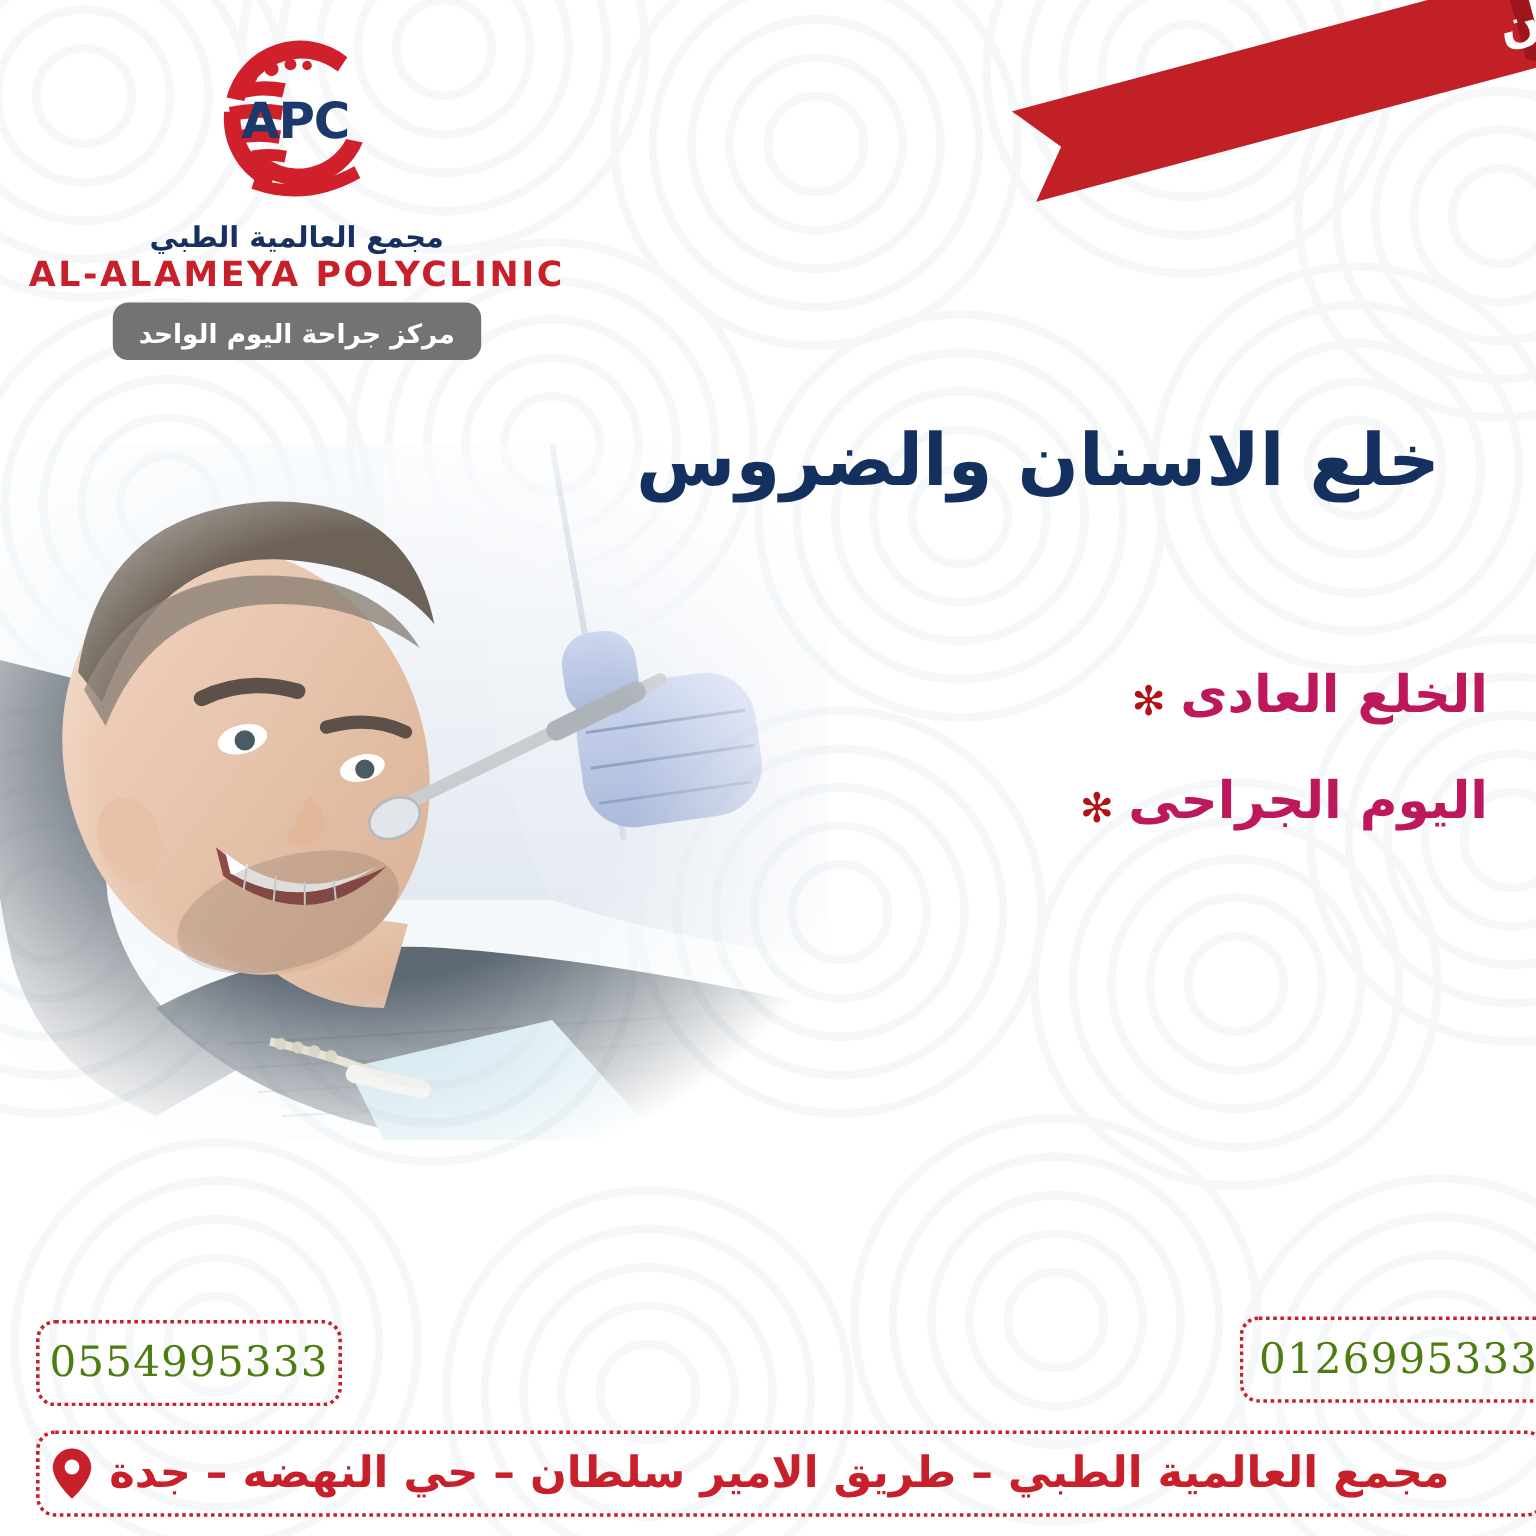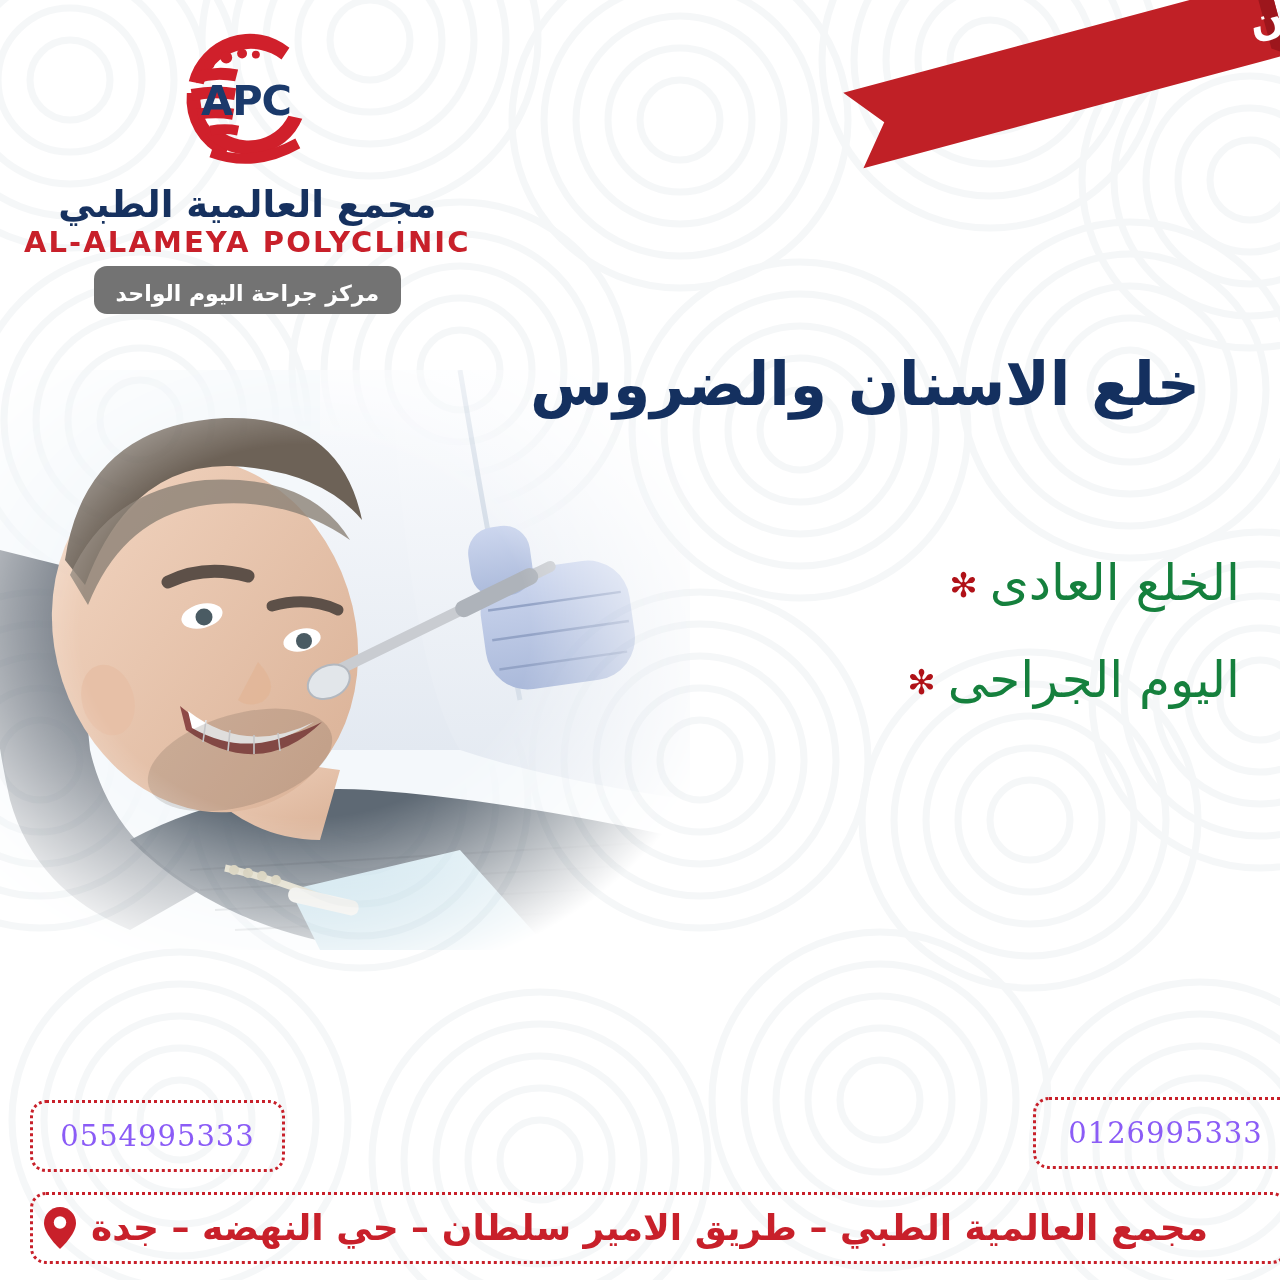--- a/index.html
+++ b/index.html
@@ -21,21 +21,21 @@
   
   .logo-block {
     position:absolute; top:24px; right:auto; left:24px;
     display:flex; flex-direction:column; align-items:center; gap:14px;
     direction:ltr;
   }
   .logo-mark { width:148px; height:148px; flex:0 0 148px; position:relative; }
   .logo-mark svg { width:100%; height:100%; display:block; }
   .logo-text { display:flex; flex-direction:column; align-items:center; gap:2px; }
   .logo-ar {
-    font-size:37px; font-weight:bold; color:#16315f;
+    font-size:24px; font-weight:bold; color:#16315f;
     direction:rtl; letter-spacing:0px; line-height:1.05;
     font-family:"DejaVu Sans", sans-serif;
   }
   .logo-en {
     font-size:29px; font-weight:bold; color:#C8202A;
     letter-spacing:2.1px; line-height:1.1; white-space:nowrap;
   }
   .logo-badge {
     margin-top:5px;
     background:#737373; color:#ffffff;
@@ -85,35 +85,35 @@
   .bullet-row {
     display:flex; flex-direction:row; align-items:flex-start;
     justify-content:flex-start; gap:12px;
     margin-bottom:42px;
   }
   .bullet-star {
     color:#B01218; font-size:34px; line-height:1;
     margin-top:12px; flex:0 0 auto;
   }
   .bullet-label {
-    color:#15803d; font-size:50px; font-weight:normal;
+    color:#be185d; font-size:43px; font-weight:bold;
     line-height:1.1; white-space:nowrap;
   }
 
   
   .phone-box {
     position:absolute;
     border:3px dotted #C8202A;
     border-radius:16px;
     background:transparent;
     display:flex; align-items:center; justify-content:center;
     direction:ltr;
   }
   .phone-box .num {
-    color:#8b5cf6; font-size:29px; font-weight:500;
+    color:#4d7c0f; font-size:35px; font-weight:500;
     font-family:"DejaVu Serif", serif;
     letter-spacing:1px; line-height:1;
   }
   #phone-left  { left:30px;  top:1100px; width:255px; height:72px; }
   #phone-right { left:1033px; top:1097px; width:265px; height:72px; }
 
   .address-bar {
     position:absolute; left:30px; top:1192px;
     width:1258px; height:72px;
     border:3px dotted #C8202A; border-radius:16px;

